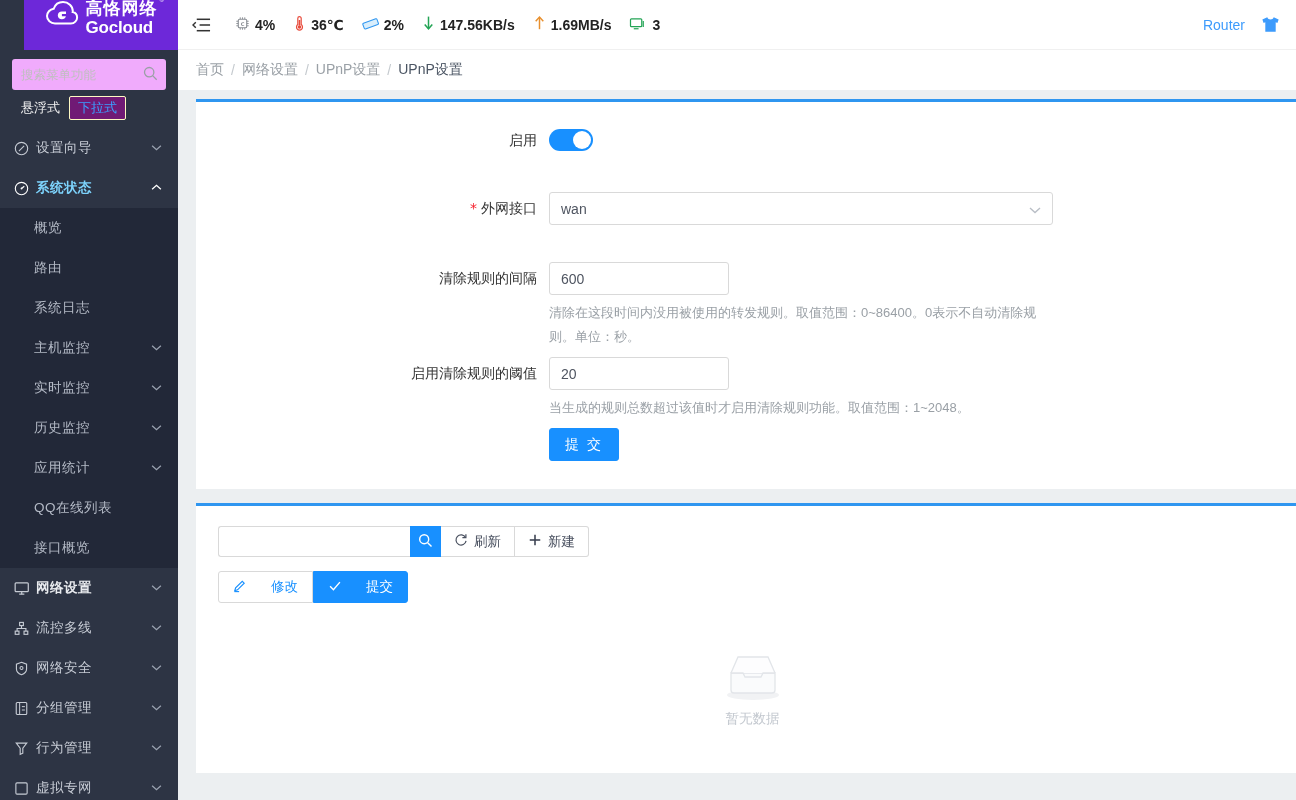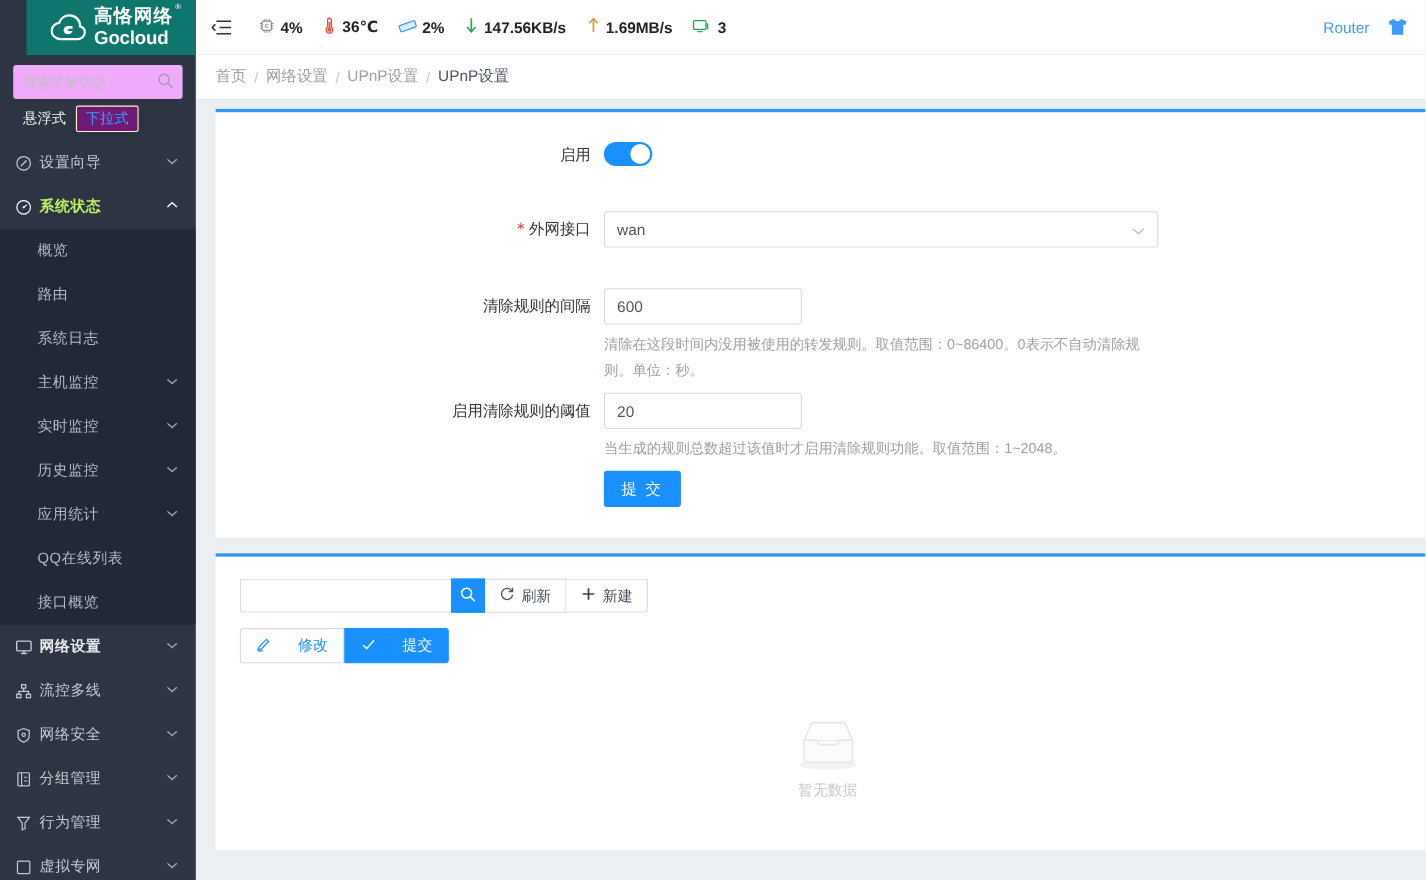--- a/index.html
+++ b/index.html
@@ -17,22 +17,22 @@
   
   .sidebar {
     width: 178px; min-width: 178px; height: 800px;
     background: #2d3444;
     display: flex; flex-direction: column;
     overflow: hidden;
     position: relative;
     z-index: 5;
   }
   .logo-area {
-    height: 50px; background: #0f766e;
-    display: flex; align-items: center; justify-content: center;
+    height: 50px; background: #6d28d9;
+    display: flex; align-items: flex-start; justify-content: center;
     gap: 7px;
     margin-left: 24px;
   }
   .logo-cloud { display: block; }
   .logo-text { display: flex; flex-direction: column; line-height: 1.0; position: relative; }
   .logo-cn {
     color: #fff; font-size: 17px; font-weight: bold; letter-spacing: 1px;
     font-family: "DejaVu Sans", sans-serif;
   }
   .logo-en {
@@ -65,21 +65,21 @@
   }
 
   .menu { flex: 1; overflow: hidden; }
   .menu-item {
     display: flex; align-items: center; height: 40px;
     padding: 0 16px 0 14px; color: #c6cbd4; font-size: 13.5px;
     cursor: pointer; position: relative;
   }
   .menu-item .mi-ico { width: 22px; display: flex; align-items: center; color: #c6cbd4; }
   .menu-item .mi-label { flex: 1; letter-spacing: 0.5px; }
-  .menu-item.active { color: #bef264; font-weight: bold; }
+  .menu-item.active { color: #7dd3fc; font-weight: bold; }
   .menu-item.active .mi-ico { color: #fff; }
   .menu-item.bold { font-weight: bold; color: #e8eaee; }
   .caret { font-size: 10px; color: #9aa2b0; line-height: 1; }
   .submenu { background: #222838; }
   .sub-item {
     display: flex; align-items: center; height: 40px;
     padding: 0 16px 0 34px; color: #b4bac6; font-size: 13.5px; cursor: pointer;
   }
   .sub-item .si-label { flex: 1; letter-spacing: 0.5px; }
 

